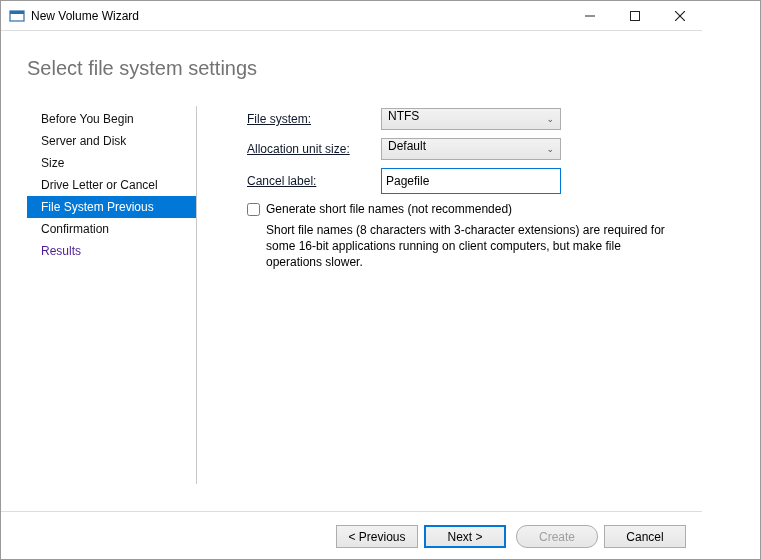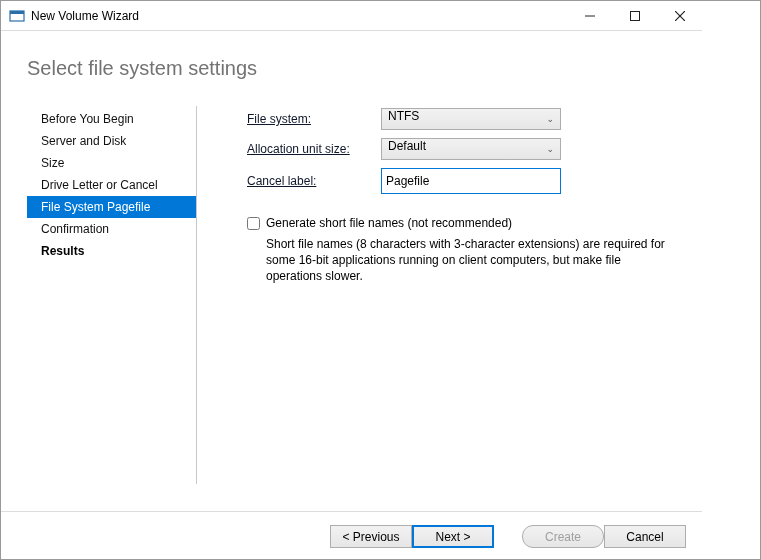--- a/index.html
+++ b/index.html
@@ -57,21 +57,21 @@
   .step {
     padding: 4px 12px 4px 14px;
     font-size: 12px;
     color: #111;
     cursor: default;
   }
   .step.selected {
     background: #0178d7;
     color: #fff;
   }
-  .step.disabled { color: #000000; font-weight: bold; }
+  .step.disabled { color: #4c1d95; }
   .main {
     flex: 1;
     padding: 2px 6px 0 30px;
   }
   .form-row {
     display: flex;
     align-items: center;
     margin-bottom: 8px;
   }
   .form-row .label { width: 134px; font-size: 12px; color: #0f172a; text-decoration: underline; }
@@ -92,21 +92,21 @@
     width: 180px; height: 22px;
     border: 1px solid #0178d7;
     padding: 12px 4px;
     font-size: 12px;
     font-family: inherit;
     outline: none;
   }
   .checkbox-row {
     display: flex;
     align-items: flex-start;
-    margin-top: 22px;
+    margin-top: 8px;
   }
   .checkbox-row input[type=checkbox] {
     width: 13px; height: 13px; margin-top: 1px; margin-right: 6px;
   }
   .checkbox-row .cb-label { font-size: 12px; color: #000; }
   .help-text {
     font-size: 12px;
     color: #000;
     margin-top: 6px;
     margin-left: 19px;
@@ -114,38 +114,39 @@
   }
   .footer {
     position: absolute;
     bottom: 0; left: 0; right: 0;
     height: 50px;
     border-top: 1px solid #ddd;
     display: flex;
     align-items: center;
     justify-content: flex-end;
     padding-right: 16px;
+    gap: 6px;
     background: #fff;
   }
   .btn {
     min-width: 82px;
     height: 23px;
     border: 1px solid #adadad;
     background: linear-gradient(#f2f2f2,#e6e6e6);
     font-size: 12px;
     font-family: inherit;
     color: #000;
     padding: 0 8px;
   }
   .btn.focused {
     border: 1px solid #0178d7;
     box-shadow: inset 0 0 0 1px #0178d7;
   }
   .btn:disabled { color: #a0a0a0; }
-  .btn.gap { margin-left: 28px; border-radius: 11px; }
+  .btn.gap { margin-left: 4px; border-radius: 11px; }
   .wrap { position: relative; width: 701px; height: 560px; }
 </style>
 </head>
 <body>
 <div class="wrap">
 
 <div class="titlebar">
   <span class="icon">
     <svg width="16" height="16" viewBox="0 0 16 16">
       <rect x="1" y="3" width="14" height="10" fill="none" stroke="#2a6fa8" stroke-width="1.2"></rect>
@@ -175,21 +176,21 @@
 
 <div class="content">
   <div class="heading">Select file system settings</div>
 
   <div class="body">
     <div class="sidebar">
       <div class="step">Before You Begin</div>
       <div class="step">Server and Disk</div>
       <div class="step">Size</div>
       <div class="step">Drive Letter or Cancel</div>
-      <div class="step selected">File System Pagefile</div>
+      <div class="step selected">File System Previous</div>
       <div class="step">Confirmation</div>
       <div class="step disabled">Results</div>
     </div>
 
     <div class="main">
       <div class="form-row">
         <div class="label">File system:</div>
         <div class="dropdown">
           <span>NTFS</span>
           <span class="caret">⌄</span>

